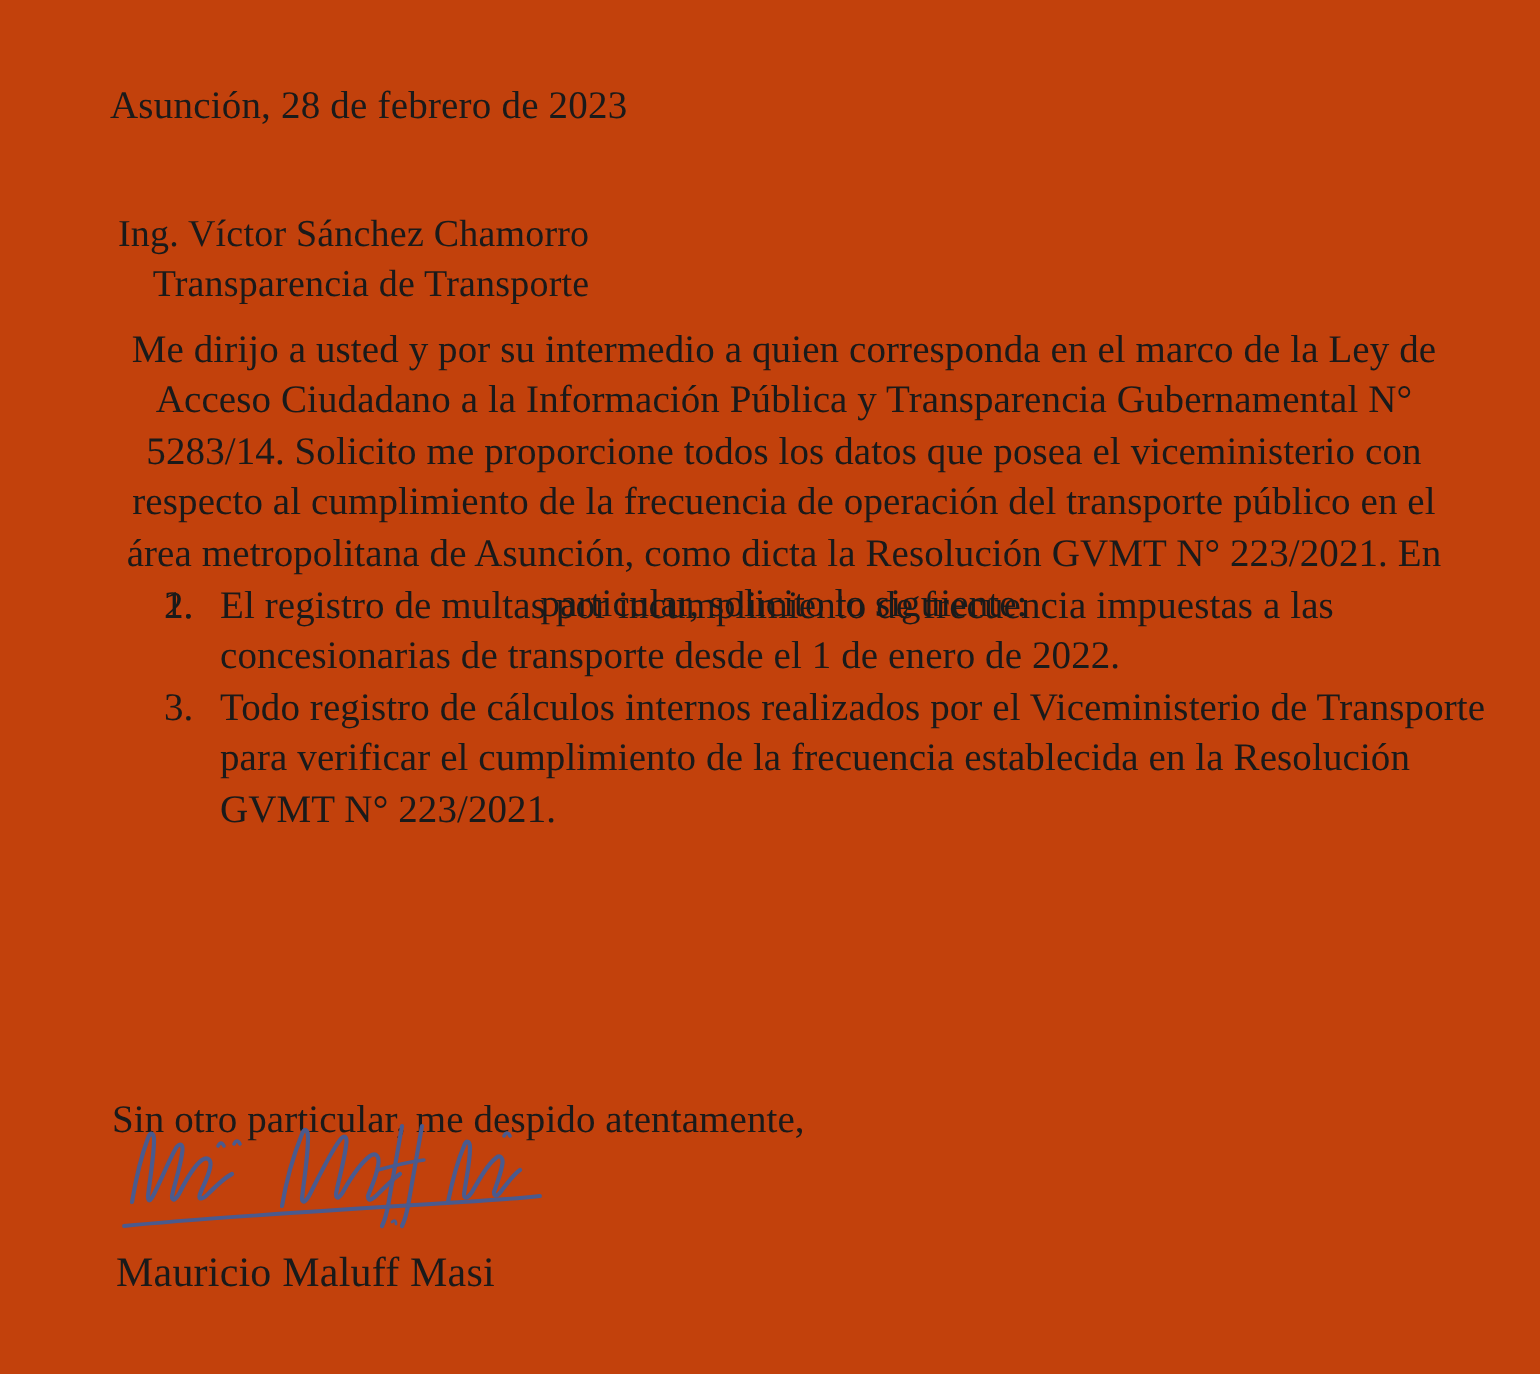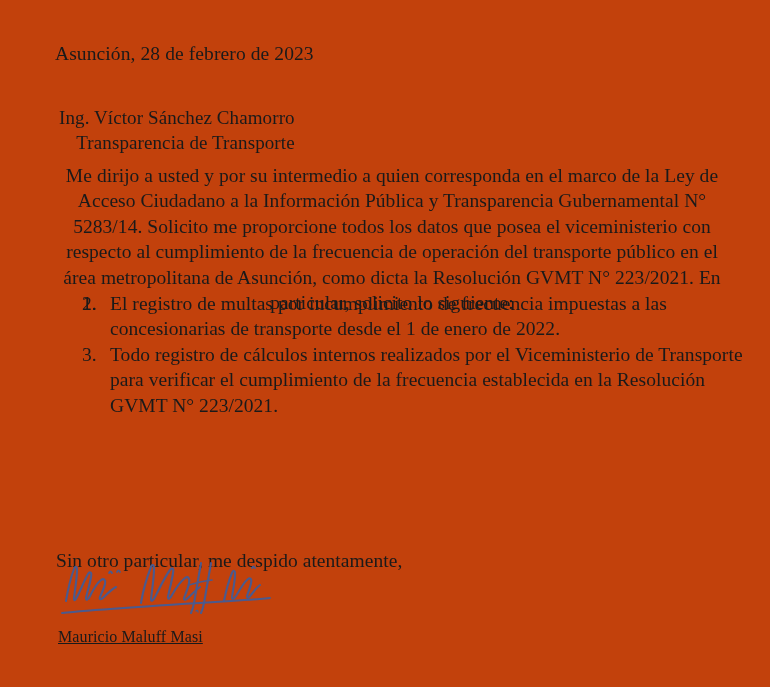--- a/index.html
+++ b/index.html
@@ -86,25 +86,24 @@
     left: 56px;
     top: 551px;
     width: 250px;
     height: 68px;
   }
   .signature svg { display: block; }
   .signer-name {
     position: absolute;
     left: 58px;
     top: 624px;
-    font-size: 16px;
+    font-size: 21px;
     line-height: 25px;
     letter-spacing: 0.1px;
     white-space: nowrap;
-    text-decoration: underline;
   }
 </style>
 </head>
 <body>
 
 <div class="page">
 
   <div class="date-line">Asunción, 28 de febrero de 2023</div>
 
   <div class="addressee">

